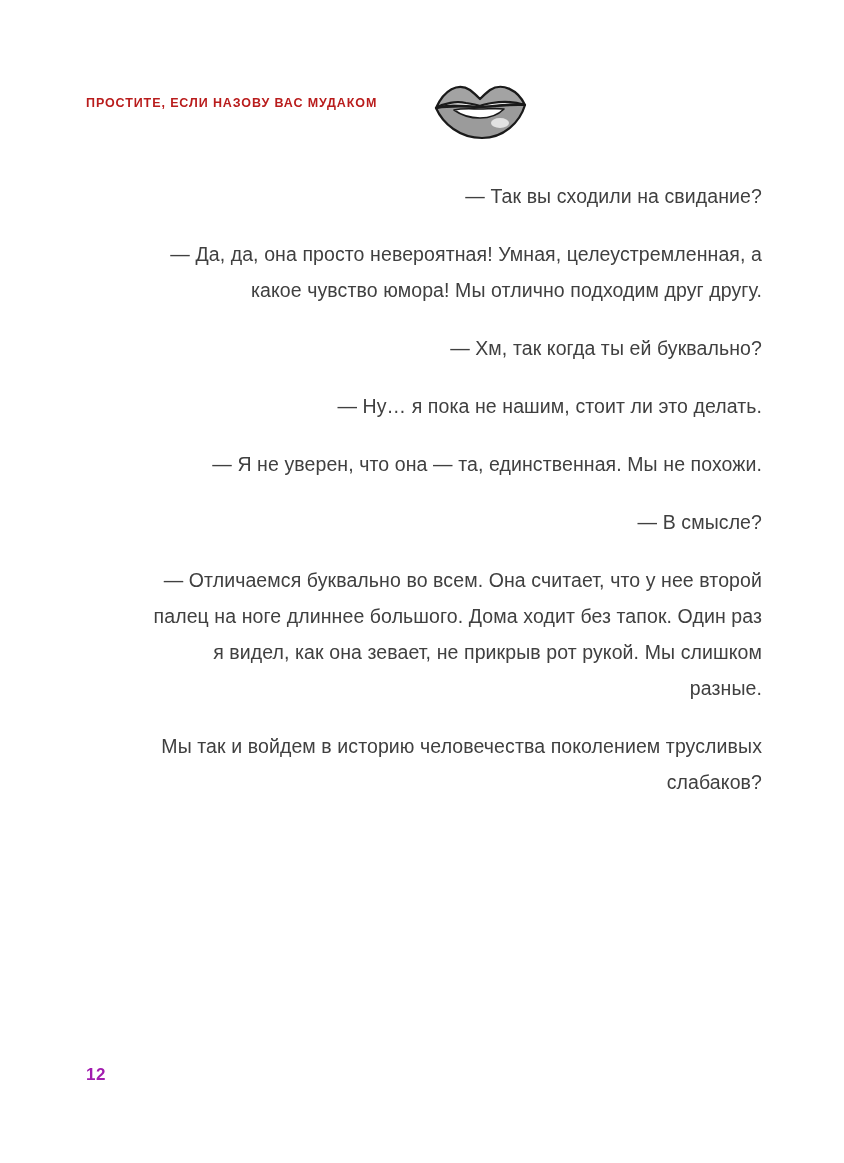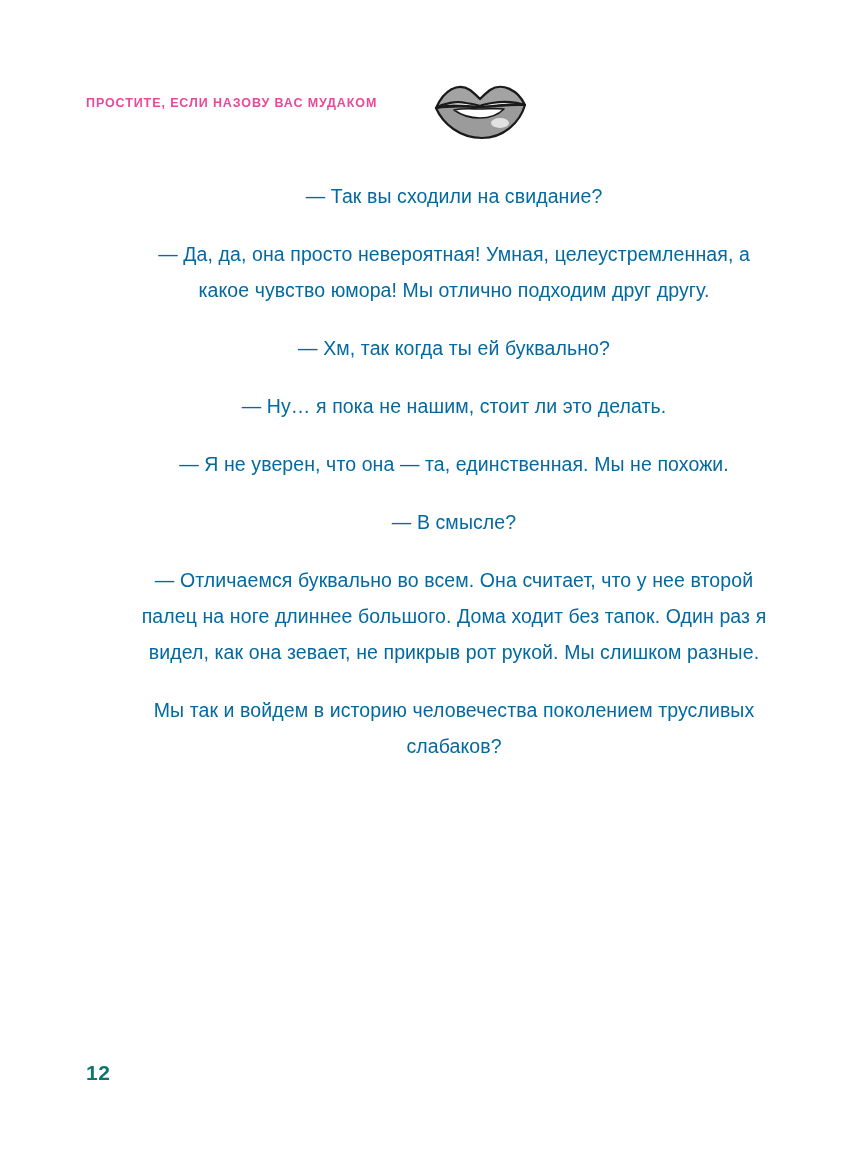--- a/index.html
+++ b/index.html
@@ -31,58 +31,58 @@
     height: 60px;
   }
   .running-head-title {
     position: absolute;
     left: 0;
     top: 6px;
     font-size: 12.5px;
     font-weight: bold;
     letter-spacing: 0.9px;
     text-transform: uppercase;
-    color: #ec4899;
+    color: #b91c1c;
     white-space: nowrap;
   }
   .lips-icon {
     position: absolute;
     left: 344px;
     top: -16px;
     width: 100px;
     height: 72px;
   }
 
   
   .content {
     position: absolute;
     top: 178px;
     left: 140px;
     width: 632px;
   }
   .para {
     font-size: 19.5px;
     line-height: 36px;
-    color: #0369a1;
-    margin: 0 4px 22px 0;
-    text-align: center;
+    color: #404040;
+    margin: 0 10px 22px 0;
+    text-align: right;
     letter-spacing: 0.1px;
   }
   .para.dialogue {
     
   }
 
   
   .folio {
     position: absolute;
     left: 86px;
     bottom: 78px;
-    font-size: 21px;
+    font-size: 17px;
     font-weight: bold;
-    color: #0f766e;
+    color: #a21caf;
     letter-spacing: 0.5px;
   }
 </style>
 </head>
 <body>
 
 <div class="page">
 
   <div class="running-head">
     <div class="running-head-title">ПРОСТИТЕ, ЕСЛИ НАЗОВУ ВАС МУДАКОМ</div>

